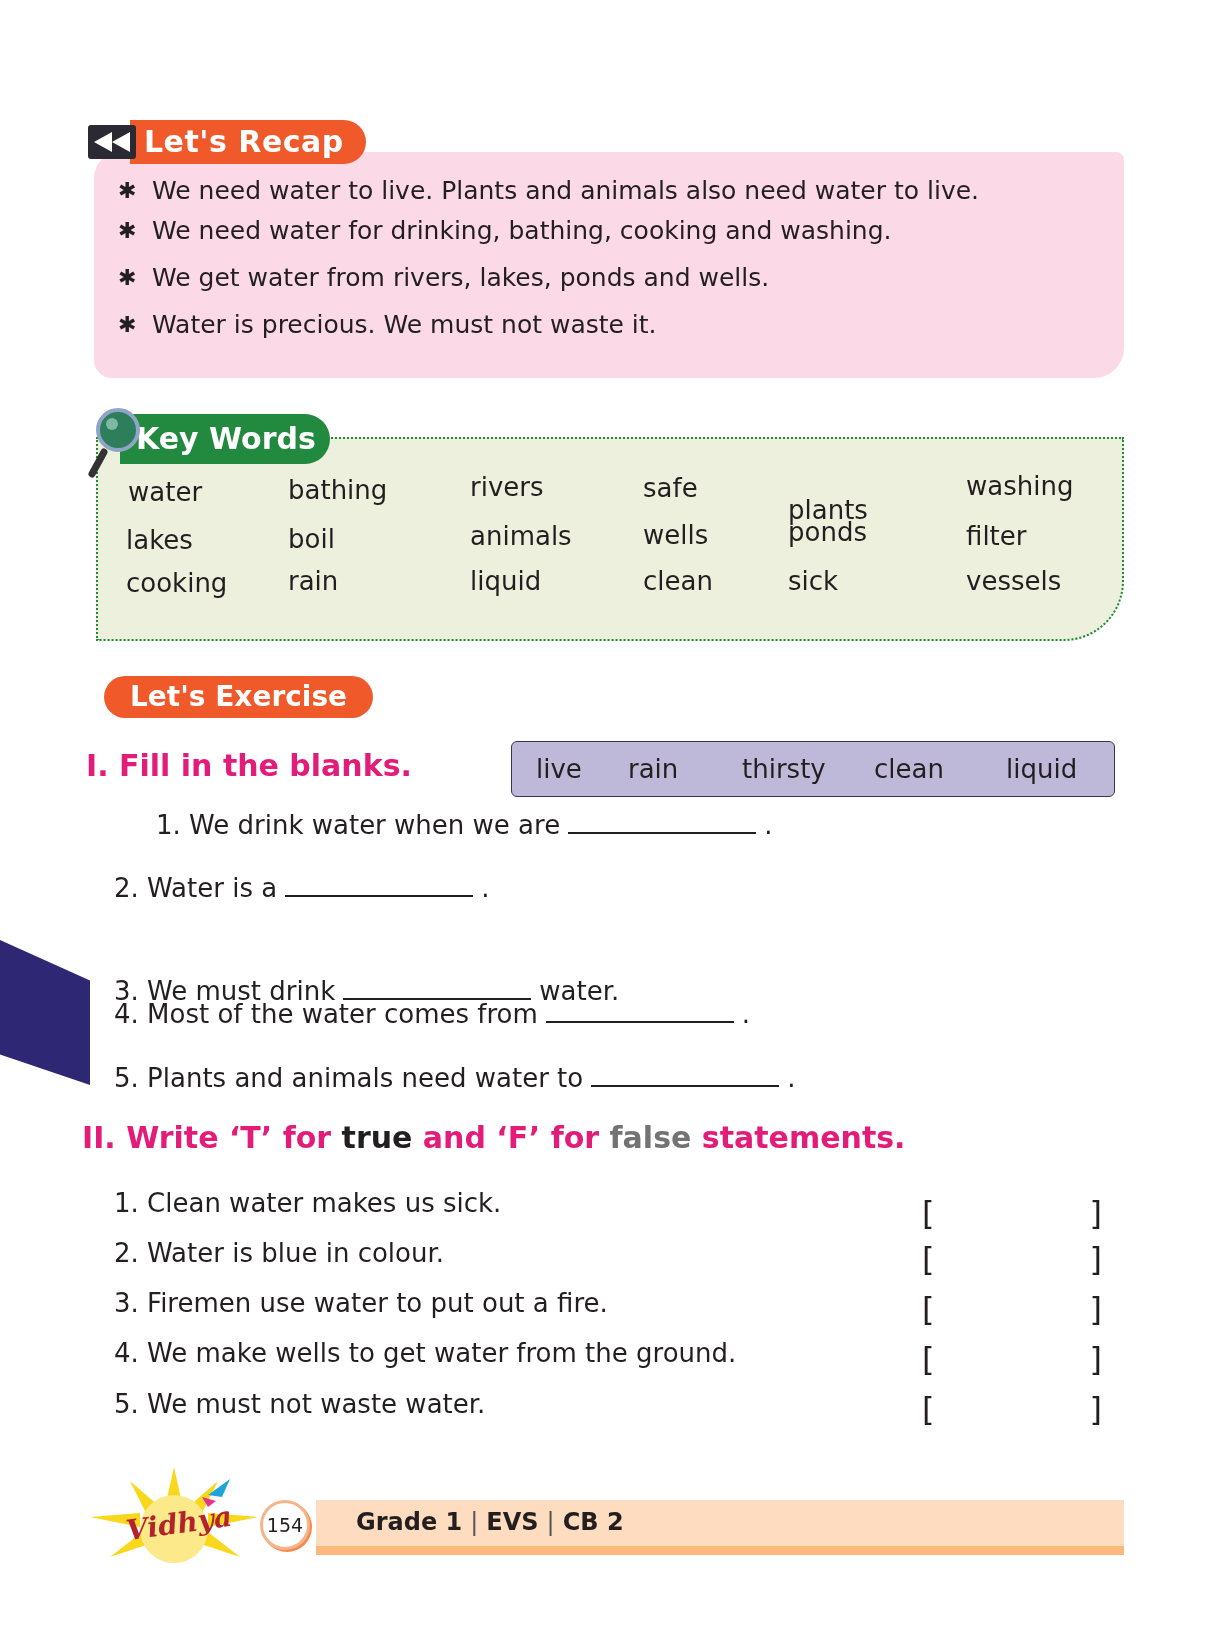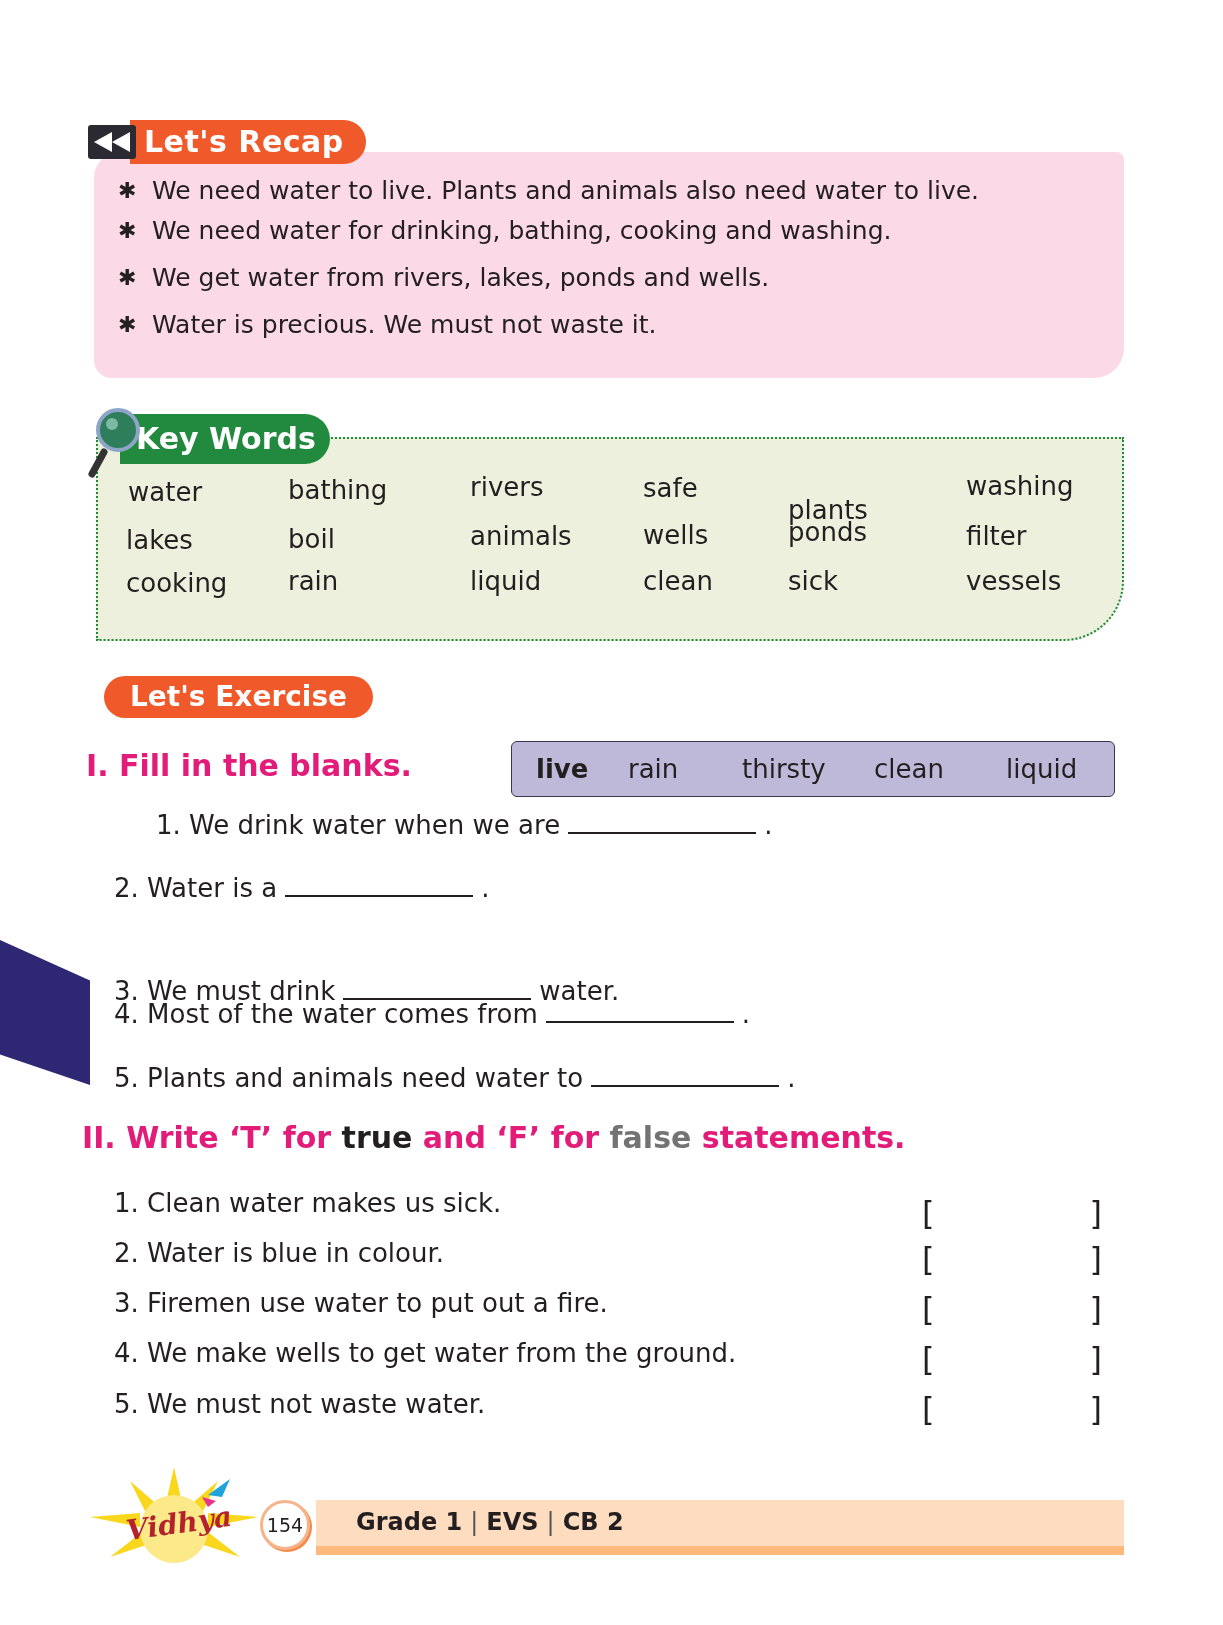--- a/index.html
+++ b/index.html
@@ -108,21 +108,21 @@
 
   <span class="kw-word" style="left:966px;top:471px;">washing</span>
   <span class="kw-word" style="left:966px;top:521px;">filter</span>
   <span class="kw-word" style="left:966px;top:566px;">vessels</span>
 </div>
 
 <div class="abs ex-pill">Let's Exercise</div>
 
 <div class="abs sec-title" style="left:86px;top:748px;">I. Fill in the blanks.</div>
 <div class="abs word-bank">
-  <span class="wb-word" style="left:24px;font-weight:bold;">live</span>
+  <span class="wb-word" style="left:24px;">live</span>
   <span class="wb-word" style="left:116px;">rain</span>
   <span class="wb-word" style="left:230px;">thirsty</span>
   <span class="wb-word" style="left:362px;">clean</span>
   <span class="wb-word" style="left:494px;">liquid</span>
 </div>
 
 <div class="q-line" style="top:810px;margin-left:42px;">
   <span>1. We drink water when we are</span>
   <span class="blank"></span>
   <span>.</span>

